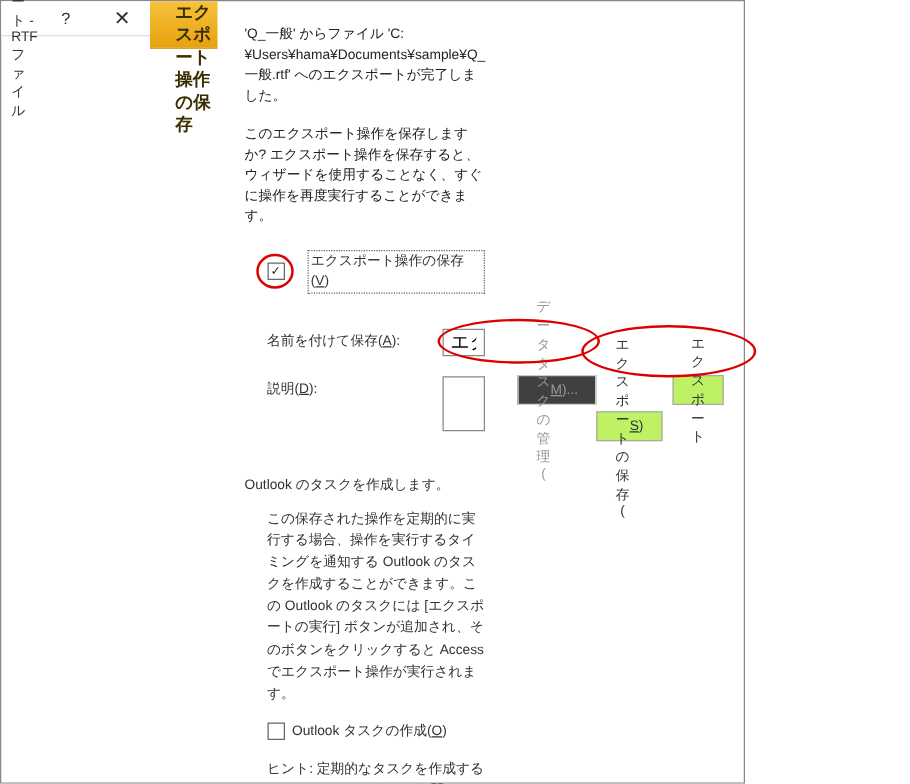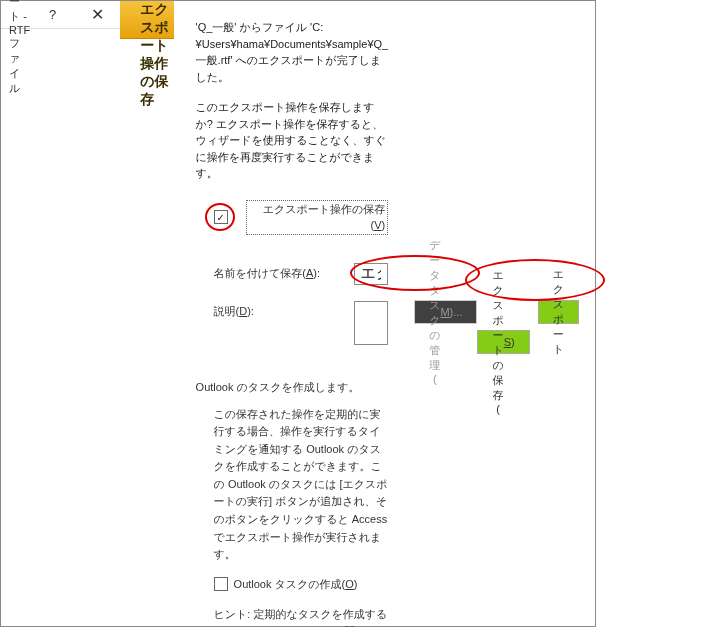--- a/index.html
+++ b/index.html
@@ -10,36 +10,36 @@
     .titlebar-btn { width: 45px; height: 28px; display: flex; align-items: center; justify-content: center; font-size: 13px; color: #333; }
     .close-btn { font-size: 16px; }
     .header { background: #f0b429; background: linear-gradient(#f6c23e, #e8a20c); height: 38px; display: flex; align-items: flex-start; padding-left: 20px; color: #3a2e00; font-size: 14px; font-weight: bold; border-bottom: 1px solid #c78a00; }
     .content { flex: 1; padding: 18px 10px 4px 22px; color: #333; line-height: 1.5; display: flex; flex-direction: column; }
     .msg1 { margin-bottom: 14px; color: #222; font-size: 11px; }
     .msg2 { margin-bottom: 18px; color: #222; font-size: 11px; }
     .spacer1 { flex: 1; }
     .checkbox-row { display: flex; align-items: center; margin: 0 0 28px 18px; position: relative; }
     .chk-wrap { position: relative; display: inline-flex; }
     .chk { width: 14px; height: 14px; border: 1px solid #666; display: inline-flex; align-items: center; justify-content: center; font-size: 10px; color: #222; background: #fff; }
-    .chk-label { margin-left: 18px; border: 1px dotted #666; padding: 0 2px; font-size: 11px; text-align: right; }
+    .chk-label { margin-left: 18px; border: 1px dotted #666; padding: 0 2px; font-size: 11px; }
     .form-row { display: flex; align-items: center; margin: 0 0 16px 18px; }
     .form-label { width: 140px; font-size: 11px; color: #333; }
     .form-input-wrap { flex: 1; position: relative; }
     .form-input { width: 100%; height: 22px; border: 1px solid #888; padding: 2px 6px; font-size: 15px; font-family: Liberation Serif, serif; }
     .form-textarea-row .form-label { align-self: flex-start; padding-top: 2px; }
     .form-textarea { width: 100%; height: 44px; border: 1px solid #888; padding: 2px 6px; font-size: 11px; font-family: inherit; resize: none; }
     .outlook-head { margin: 14px 0 10px 0; font-size: 11px; color: #333; }
     .outlook-body { margin: 0 0 12px 18px; font-size: 11px; color: #333; line-height: 1.6; }
     .chk2-row { display: flex; align-items: center; margin: 0 0 14px 18px; text-align: right; }
     .chk2 { width: 14px; height: 14px; border: 1px solid #666; display: inline-block; background: #fff; }
     .chk2-label { margin-left: 6px; font-size: 11px; }
     .hint { margin: 0 0 14px 18px; font-size: 11px; color: #333; }
     .footer { display: flex; align-items: center; padding: 8px 16px 12px 16px; }
     .footer-spacer { flex: 1; }
-    .btn { height: 24px; padding: 0 14px; border: 1px solid #aaa; background: #84cc16; font-size: 11px; color: #333; display: inline-flex; align-items: center; justify-content: center; font-family: inherit; }
+    .btn { height: 24px; padding: 0 14px; border: 1px solid #aaa; background: #bef264; font-size: 11px; color: #333; display: inline-flex; align-items: center; justify-content: center; font-family: inherit; }
     .btn-disabled { color: #999; border-color: #ccc; background: #404040; }
     .btn-cancel { margin-left: 8px; }
     .btn-primary-wrap { position: relative; display: inline-block; }
     
     .anno { position: absolute; border: 2px solid #d00; border-radius: 50%; pointer-events: none; }
     .anno-chk { left: -9px; top: -7px; width: 30px; height: 28px; }
     .anno-name { left: -4px; top: -8px; width: 130px; height: 36px; }
     .anno-save { left: -12px; top: -10px; width: 140px; height: 42px; }
     .u { text-decoration: underline; }
   </style>

